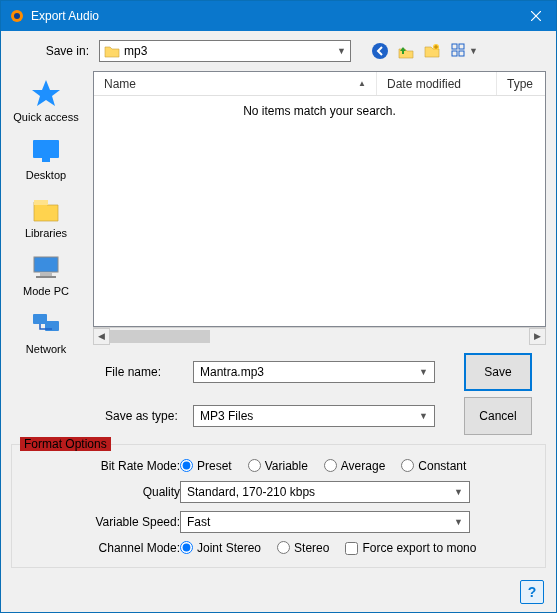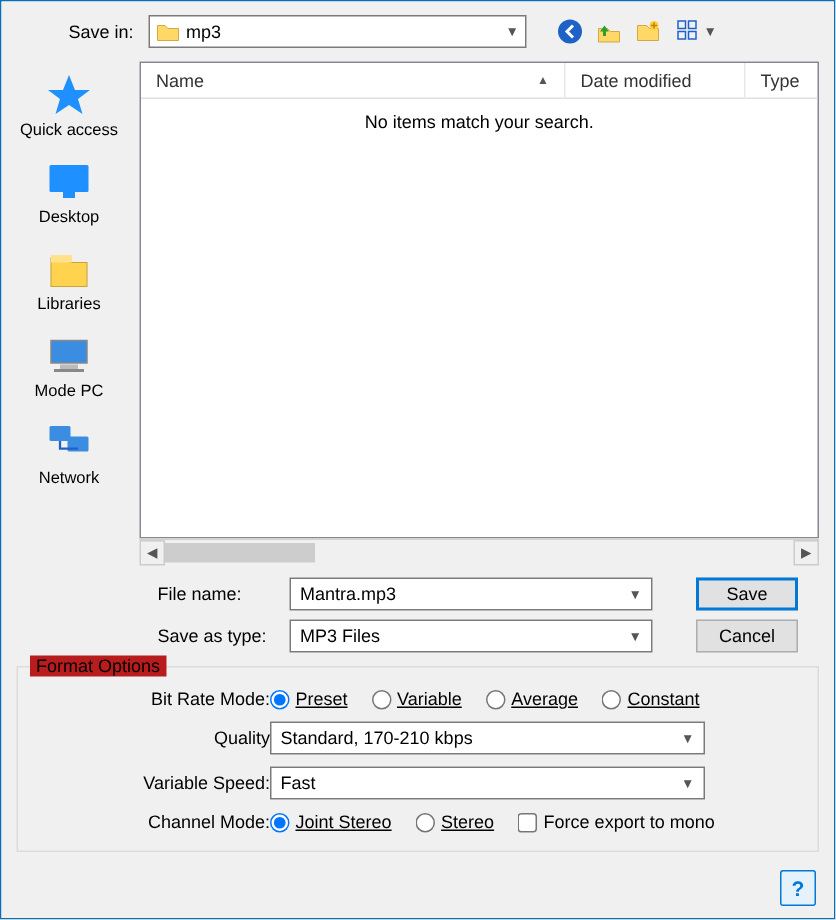--- a/index.html
+++ b/index.html
@@ -33,38 +33,53 @@
   .sort-caret { font-size:8px; color:#555;}
   .filelist-body { flex:1; padding:8px; color:#000; display:flex; justify-content:center; }
   .hscroll { height:17px; border-top:1px solid #d0d0d0; display:flex; align-items:center; background:#f0f0f0;}
   .hscroll .arrow { width:17px; height:17px; display:flex; align-items:center; justify-content:center; font-size:9px; color:#555; background:#f0f0f0; border:1px solid #ccc;}
   .hscroll .thumb { width:100px; height:13px; background:#cdcdcd; margin:0;}
   .hscroll .track { flex:1; height:13px; background:#f0f0f0;}
   .form-row { display:flex; align-items:center; padding:3px 12px; gap:8px;}
   .form-label { width:80px; text-align:left; margin-left:96px;}
   .text-combo { flex:1; max-width:242px; height:22px; border:1px solid #7a7a7a; background:#fff; display:flex; align-items:center; padding:0 6px;}
   .text-combo .combo-arrow { margin-left:auto;}
-  .side-btn { width:68px; height:22px; border:1px solid #adadad; background:#e1e1e1; cursor:pointer; font-size:12px; margin-left:auto; margin-right:2px;}
+  .side-btn { width:68px; height:38px; border:1px solid #adadad; background:#e1e1e1; cursor:pointer; font-size:12px; margin-left:auto; margin-right:2px;}
   .side-btn.primary { border:2px solid #0078d7; background:#e1e1e1;}
   .groupbox { margin:6px 10px 8px 10px; border:1px solid #dcdcdc; padding:10px 8px 8px 8px; position:relative;}
   .groupbox-title { position:absolute; top:-8px; left:8px; background:#b91c1c; padding:0 4px; font-size:12px;}
   .opt-row { display:flex; align-items:center; padding:4px 0; gap:0;}
   .opt-label { width:100px; text-align:right; margin-left:60px;}
   .radio-group { display:flex; gap:16px; align-items:center;}
-  .radio-item { display:flex; align-items:flex-end; gap:4px; cursor:pointer;text-decoration:underline;}
+  .radio-item { display:flex; align-items:flex-start; gap:4px; cursor:pointer;}
   .radio-item input { margin:0;}
   .qual-combo { flex:1; max-width:290px; height:22px; border:1px solid #7a7a7a; background:#fff; display:flex; align-items:center; padding:0 6px;}
   .checkbox-item { display:flex; align-items:center; gap:4px; cursor:pointer;}
   .help-row { display:flex; justify-content:flex-end; padding:4px 12px 8px 12px;}
   .help-btn { width:24px; height:24px; border:1px solid #0078d7; background:#e5f1fb; color:#0078d7; font-weight:bold; display:flex; align-items:center; justify-content:center; border-radius:2px; cursor:pointer; font-size:14px;}
 </style>
 </head>
 <body>
 
 <div class="window">
+  <div class="titlebar">
+    <span class="title-icon">
+      <svg width="14" height="14">
+          <circle cx="7" cy="7" r="6" fill="#ff8c00"></circle>
+          <circle cx="7" cy="7" r="3" fill="#0a3d91"></circle>
+        </svg>
+    </span>
+    <span class="title-text">Export Audio</span>
+    <div class="close-btn">
+      <svg width="10" height="10">
+          <line x1="0" y1="0" x2="10" y2="10" stroke="#fff" stroke-width="1.2"></line>
+          <line x1="10" y1="0" x2="0" y2="10" stroke="#fff" stroke-width="1.2"></line>
+        </svg>
+    </div>
+  </div>
 
   <div class="content">
     <div class="toprow">
       <span class="toprow-label">Save in:</span>
       <div class="savein-combo">
         <span class="folder-icon">
           <svg width="16" height="14">
               <path d="M1 3h5l2 2h7v8H1z" fill="#ffd868" stroke="#caa33a" stroke-width="0.6"></path>
             </svg>
         </span>

